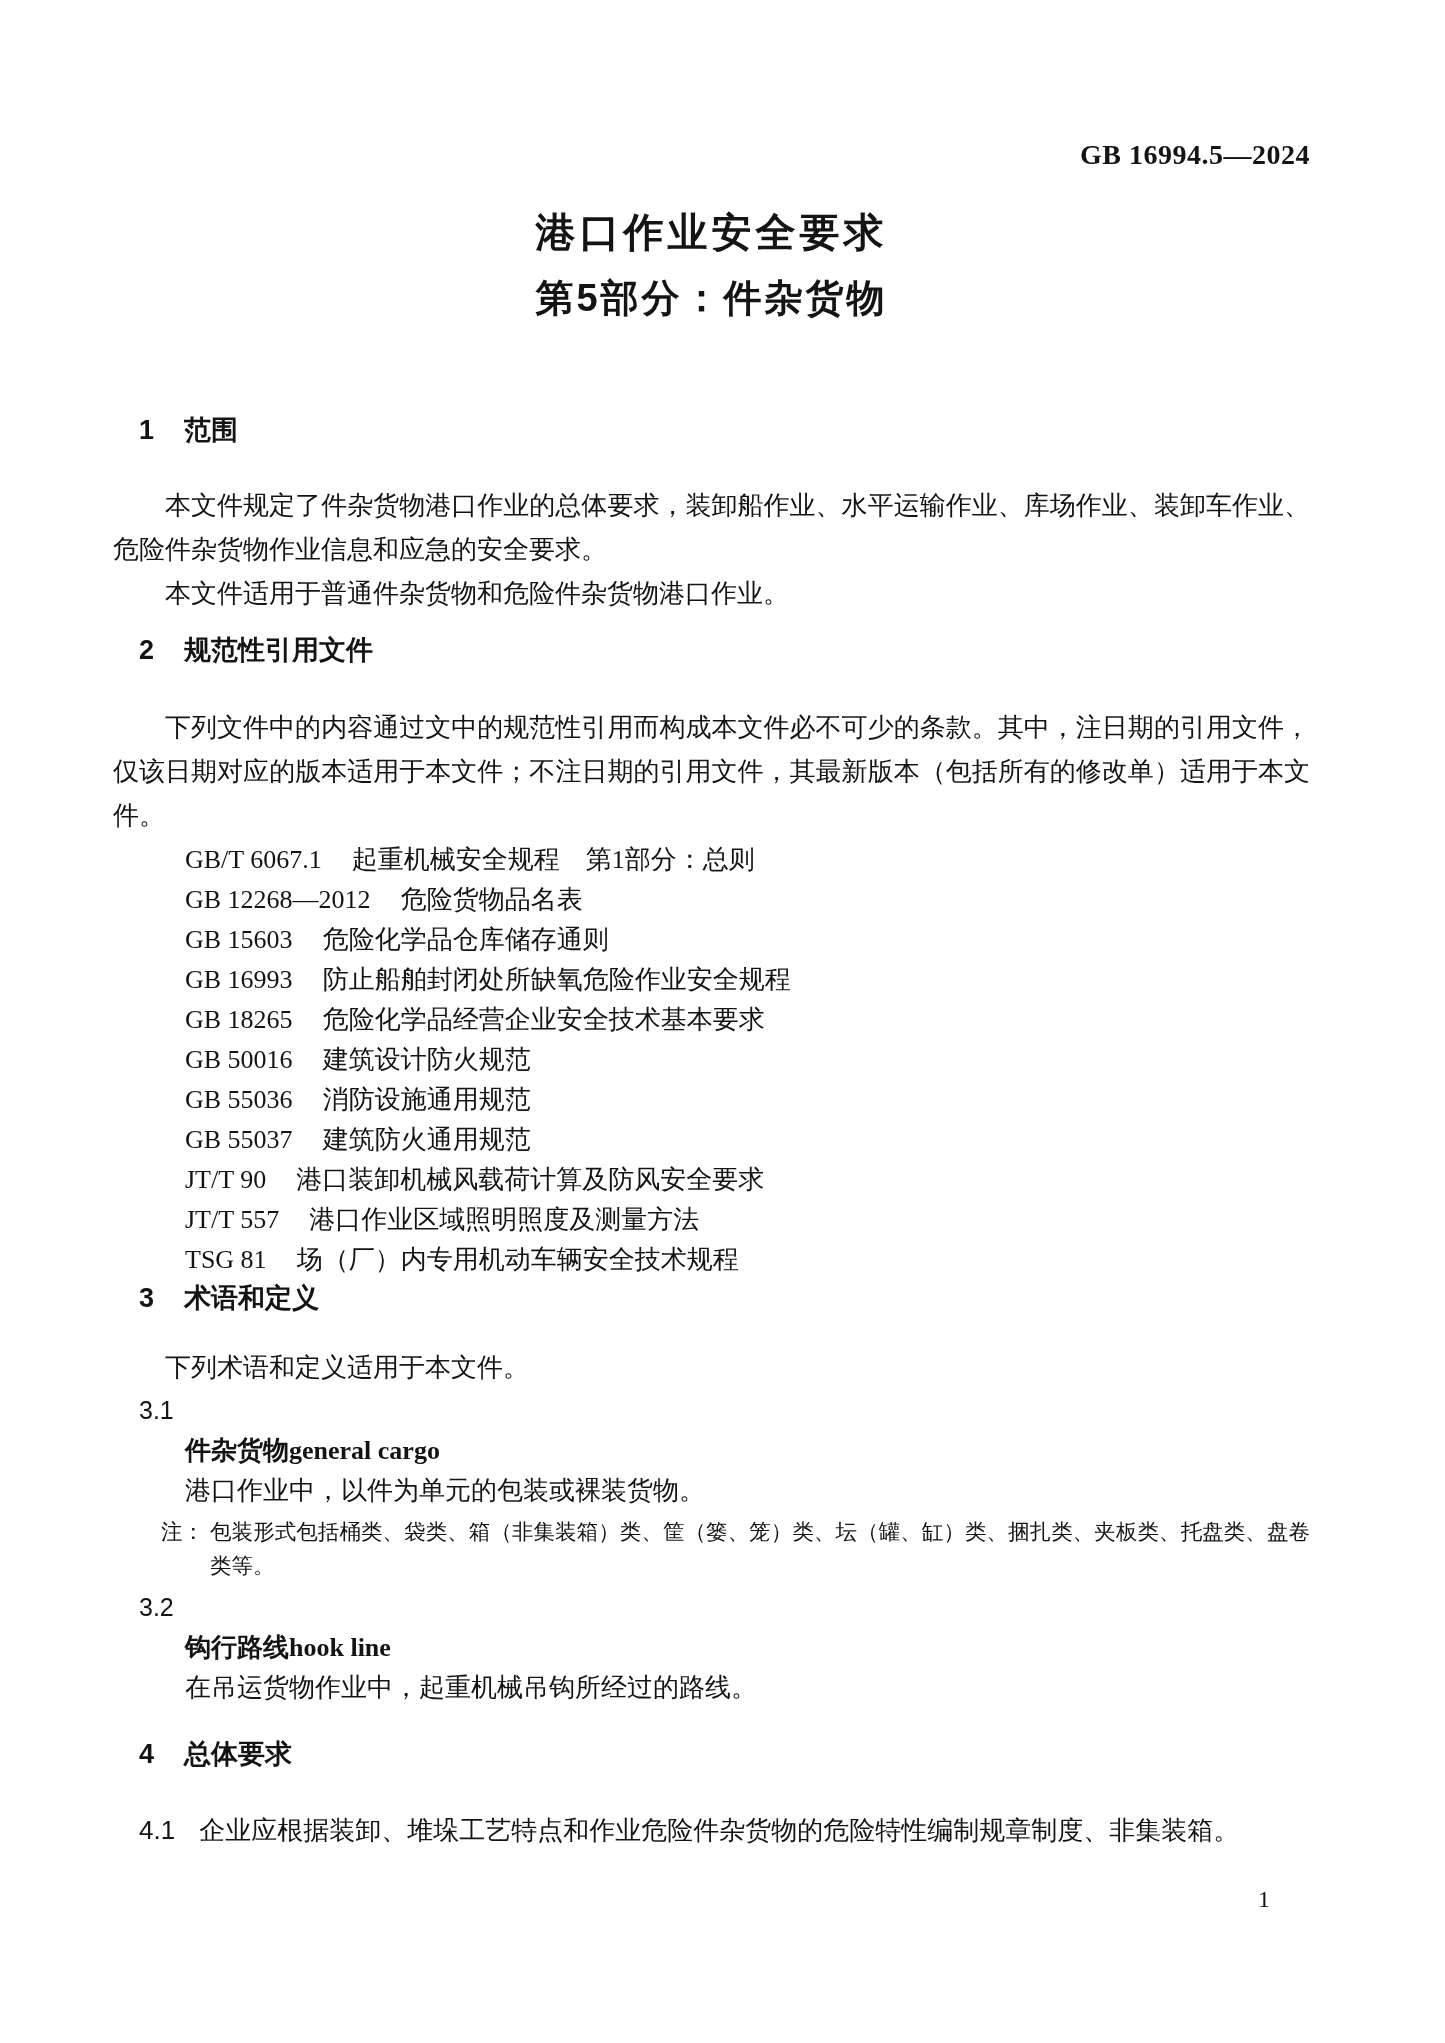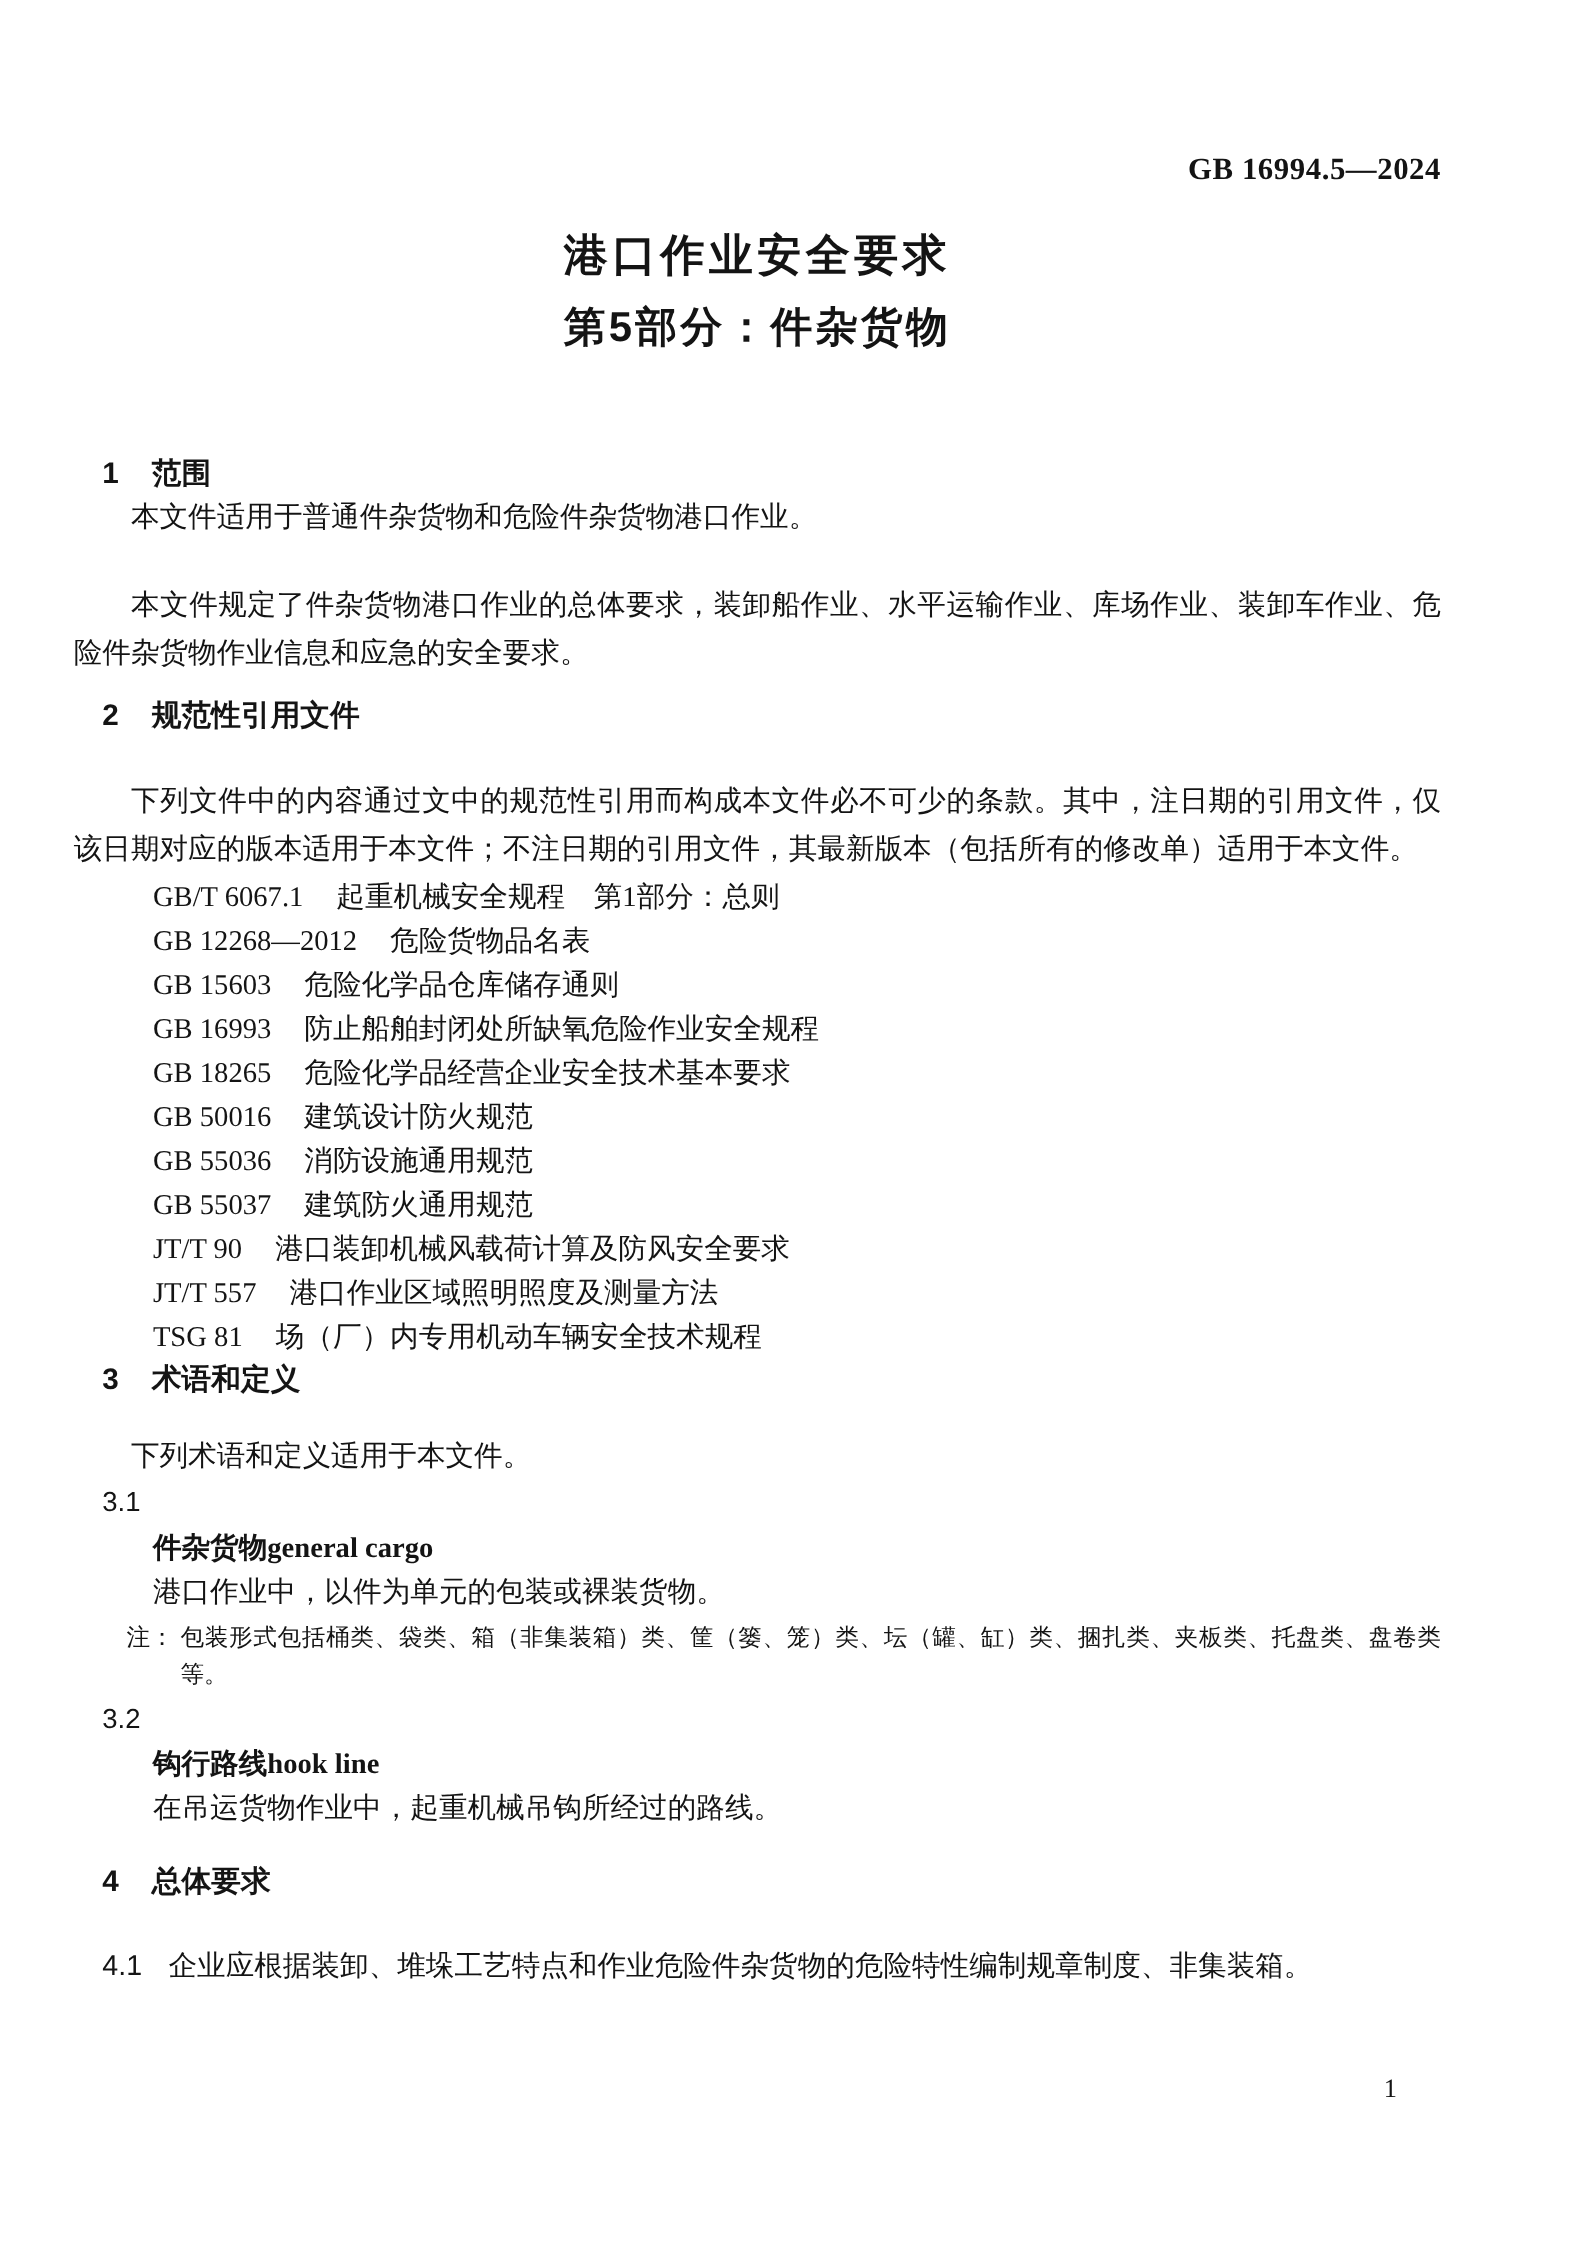--- a/index.html
+++ b/index.html
@@ -4,21 +4,21 @@
 <style>
   * { margin: 0; padding: 0; box-sizing: border-box; }
   html, body { width: 1445px; height: 2043px; }
   body {
     background: #ffffff;
     color: #141414;
     font-family: "Liberation Serif", "DejaVu Serif", serif;
     position: relative;
     overflow: hidden;
   }
-  .content { padding: 140px 135px 0 67px; }
+  .content { padding: 140px 135px 0 113px; }
 
   .std-code {
     text-align: right;
     font-weight: bold;
     font-size: 28px;
     line-height: 30px;
     letter-spacing: 0.5px;
     font-family: "Liberation Serif", "DejaVu Serif", serif;
   }
 
@@ -120,22 +120,22 @@
 <div class="content">
 
   <div class="std-code">GB 16994.5—2024</div>
 
   <div class="doc-title title1">港口作业安全要求</div>
   <div class="doc-title title2">第5部分：件杂货物</div>
 
   <div class="sec-heading mt-s1h">
     <span class="sec-num">1</span><span>范围</span>
   </div>
+  <p class="para mt-p1">本文件规定了件杂货物港口作业的总体要求，装卸船作业、水平运输作业、库场作业、装卸车作业、危险件杂货物作业信息和应急的安全要求。</p>
   <p class="para">本文件适用于普通件杂货物和危险件杂货物港口作业。</p>
-  <p class="para mt-p1">本文件规定了件杂货物港口作业的总体要求，装卸船作业、水平运输作业、库场作业、装卸车作业、危险件杂货物作业信息和应急的安全要求。</p>
 
   <div class="sec-heading mt-s2h">
     <span class="sec-num">2</span><span>规范性引用文件</span>
   </div>
   <p class="para mt-intro">下列文件中的内容通过文中的规范性引用而构成本文件必不可少的条款。其中，注日期的引用文件，仅该日期对应的版本适用于本文件；不注日期的引用文件，其最新版本（包括所有的修改单）适用于本文件。</p>
 
   <div class="ref-list">
     <div class="ref-line"><span class="ref-code">GB/T 6067.1</span><span>起重机械安全规程　第1部分：总则</span></div>
     <div class="ref-line"><span class="ref-code">GB 12268—2012</span><span>危险货物品名表</span></div>
     <div class="ref-line"><span class="ref-code">GB 15603</span><span>危险化学品仓库储存通则</span></div>

